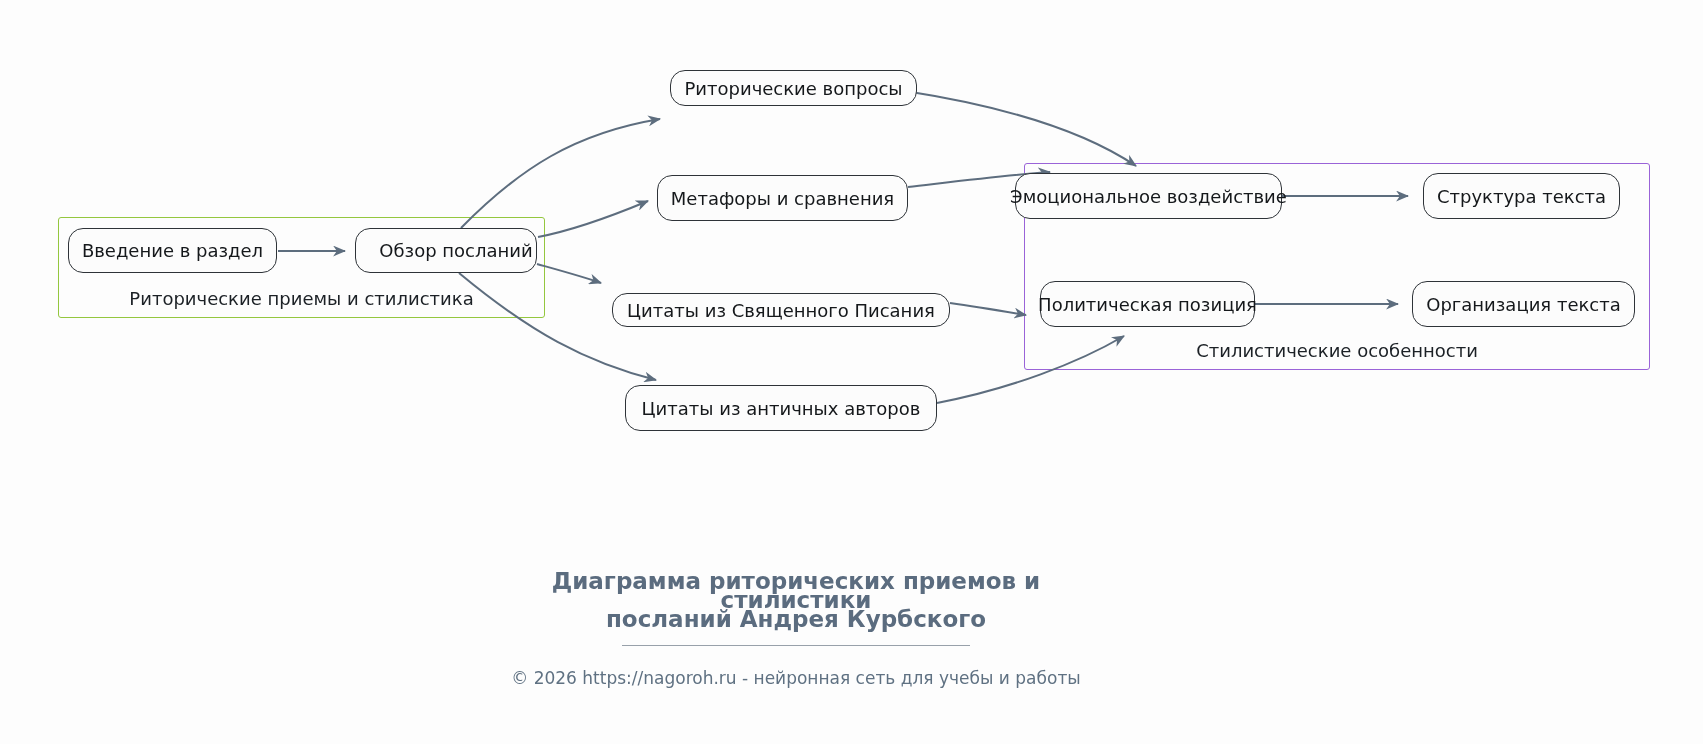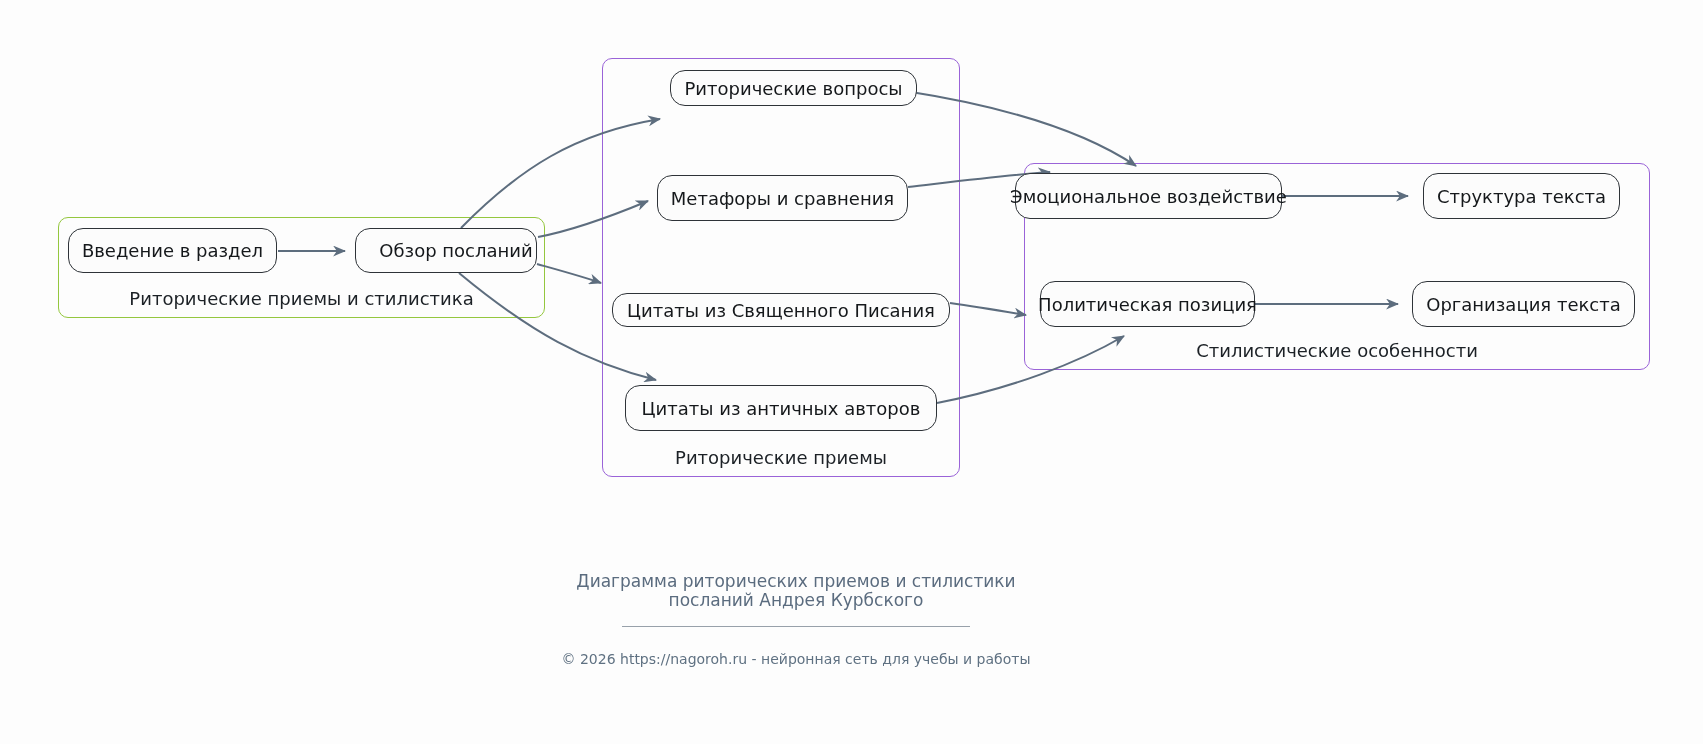--- a/index.html
+++ b/index.html
@@ -16,21 +16,21 @@
   *{box-sizing:border-box;margin:0;padding:0;}
   html,body{width:1703px;height:744px;overflow:hidden;}
   body{
     background:var(--bg-color);
     font-family:"DejaVu Sans","Liberation Sans",sans-serif;
   }
   .canvas{position:relative;width:1703px;height:744px;}
   .group{
     position:absolute;
     border:1.5px solid;
-    border-radius:10px;
+    border-radius:3px;
     background:transparent;
   }
   .group.green{border-color:var(--green-border);}
   .group.purple{border-color:var(--purple-border);}
   .group-label{
     position:absolute;
     left:0;right:0;bottom:8px;
     text-align:center;
     font-size:18px;
     color:var(--label-color);
@@ -50,45 +50,42 @@
     color:#15181b;
     white-space:nowrap;
   }
   .caption{
     position:absolute;
     left:496px;top:572px;width:600px;
     text-align:center;
     z-index:1;
   }
   .caption-title{
-    font-size:17px;line-height:19px;font-weight:normal;
+    font-size:23px;line-height:19px;font-weight:bold;
     color:var(--title-color);
   }
   .caption-divider{
     width:348px;margin:16px auto 0 auto;
     border:none;border-top:1px solid #98a1aa;
   }
   .caption-footer{
     margin-top:22px;
-    font-size:14px;line-height:20px;
+    font-size:17px;line-height:20px;
     color:var(--footer-color);
   }
 </style>
 </head>
 <body>
 
 <div class="canvas">
 
   <div class="group green" style="left:58px;top:217px;width:487px;height:101px;">
     <div class="group-label">Риторические приемы и стилистика</div>
   </div>
 
-  <div class="group purple" style="left:602px;top:58px;width:358px;height:419px;">
-    <div class="group-label">Риторические приемы</div>
-  </div>
 
   <div class="group purple" style="left:1024px;top:163px;width:626px;height:207px;">
     <div class="group-label">Стилистические особенности</div>
   </div>
 
   <svg class="edges" width="1703" height="744" viewBox="0 0 1703 744">
     <defs>
       <marker id="arrow" viewBox="0 0 12 10" refX="11" refY="5" markerWidth="13" markerHeight="11" markerUnits="userSpaceOnUse" orient="auto">
         <path class="arrowhead" d="M0,0 L12,5 L0,10 L3.5,5 Z"></path>
       </marker>

